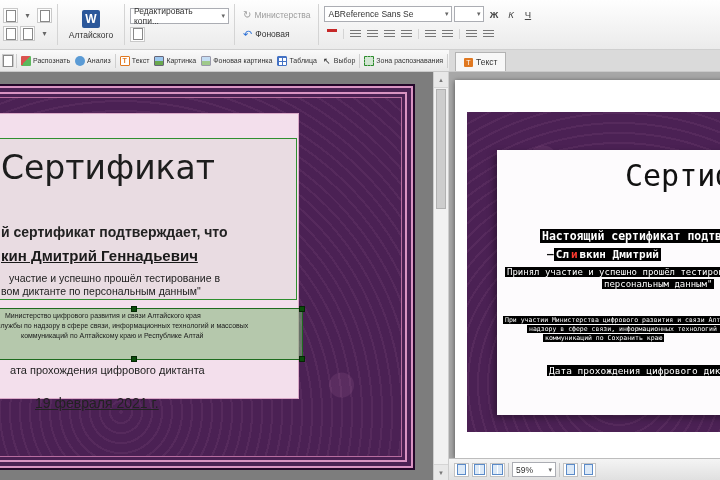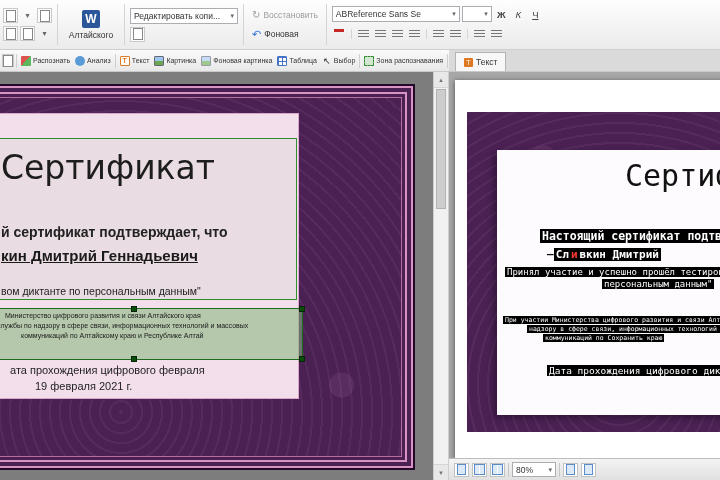--- a/index.html
+++ b/index.html
@@ -88,21 +88,21 @@
           text-decoration:underline;color:#1a1a1a;text-align:right;}
   .o-b1{position:absolute;left:54px;top:158px;font-size:10.5px;color:#222;}
   .o-b2{position:absolute;left:46px;top:171px;font-size:10.5px;color:#222;}
   .zone2{position:absolute;left:4px;top:194px;width:344px;height:52px;
          background:rgba(130,180,120,0.55);border:1px solid #1e6b1e;box-sizing:border-box;}
   .hd{position:absolute;width:4px;height:4px;background:#0b4d0b;border:1px solid #042604;}
   .o-org1{position:absolute;left:50px;top:198px;font-size:7px;color:#1a1a1a;}
   .o-org2{position:absolute;left:42px;top:208px;font-size:7px;color:#1a1a1a;}
   .o-org3{position:absolute;left:66px;top:218px;font-size:7px;color:#1a1a1a;}
   .o-dlabel{position:absolute;left:55px;top:250px;font-size:11px;color:#222;}
-  .o-dvalue{position:absolute;left:80px;top:266px;font-size:11px;color:#222;}
+  .o-dvalue{position:absolute;left:80px;top:281px;font-size:14px;color:#222;text-decoration:underline;}
 
   
   .vscroll{position:absolute;left:433px;top:72px;width:16px;height:408px;background:#f1f1f1;
            border-left:1px solid #cdcdcd;border-right:1px solid #cdcdcd;box-sizing:border-box;}
   .vs-btn{position:absolute;left:0;width:14px;height:15px;display:flex;align-items:center;
           justify-content:center;font-size:6px;color:#777;background:#e8e8e8;}
   .vs-up{top:0;border-bottom:1px solid #d5d5d5;}
   .vs-down{bottom:0;border-top:1px solid #d5d5d5;}
   .vs-thumb{position:absolute;left:2px;top:17px;width:10px;height:120px;background:#cdcdcd;
             border:1px solid #b1b1b1;box-sizing:border-box;}
@@ -166,36 +166,36 @@
     </div>
     <div class="tb-sep"></div>
 
     <div class="save-btn">
       <span class="word-ic">W</span>
       <span>Алтайского</span>
     </div>
     <div class="tb-sep"></div>
 
     <div class="tb-group">
-      <div class="combo" style="width:108px;">
+      <div class="combo" style="width:99px;">
         <span>Редактировать копи...</span>
         <span class="arr">▾</span>
       </div>
       <div class="qa-row">
         <span class="mini-btn">
             <span class="doc-ic"></span>
           </span>
       </div>
     </div>
     <div class="tb-sep"></div>
 
     <div class="tb-group">
       <div class="txt-btn disabled">
         <span class="restore-ic">↻</span>
-        <span>Восстановить</span>
+        <span>Министерства</span>
       </div>
       <div class="txt-btn">
         <span class="undo-ic">↶</span>
         <span>Фоновая</span>
       </div>
     </div>
     <div class="tb-sep"></div>
 
     <div class="tb-group">
       <div class="fmt-row">
@@ -298,33 +298,34 @@
     </div>
   </div>
 
   <div class="left-viewer">
     <div class="cert purple">
       <div class="cert-card">
         <div class="zone1"></div>
         <div class="o-title">Сертификат</div>
         <div class="o-sub">й сертификат подтверждает, что</div>
         <div class="o-name">кин Дмитрий Геннадьевич</div>
+        <div class="o-b1">участие и успешно прошёл тестирование в</div>
         <div class="o-b2">вом диктанте по персональным данным"</div>
         <div class="zone2">
 
           <span class="hd" style="left:50%;top:-3px;"></span>
           <span class="hd" style="right:-3px;top:-3px;"></span>
 
           <span class="hd" style="left:50%;bottom:-3px;"></span>
           <span class="hd" style="right:-3px;bottom:-3px;"></span>
         </div>
         <div class="o-org1">Министерство цифрового развития и связи Алтайского края</div>
         <div class="o-org2">службы по надзору в сфере связи, информационных технологий и массовых</div>
         <div class="o-org3">коммуникаций по Алтайскому краю и Республике Алтай</div>
-        <div class="o-dlabel">ата прохождения цифрового февраля</div>
+        <div class="o-dlabel">ата прохождения цифрового диктанта</div>
         <div class="o-dvalue">19 февраля 2021 г.</div>
       </div>
     </div>
   </div>
 
   <div class="vscroll">
     <div class="vs-btn vs-up">▲</div>
     <div class="vs-thumb"></div>
     <div class="vs-btn vs-down">▼</div>
   </div>
@@ -350,21 +351,21 @@
         <span class="sb-page"></span>
       </span>
     <span class="sb-btn">
         <span class="sb-pages"></span>
       </span>
     <span class="sb-btn">
         <span class="sb-pages"></span>
       </span>
     <span class="sb-sep"></span>
     <div class="combo sb-combo">
-      <span>80%</span>
+      <span>59%</span>
       <span class="arr">▾</span>
     </div>
     <span class="sb-sep"></span>
     <span class="sb-btn">
         <span class="sb-page"></span>
       </span>
     <span class="sb-btn">
         <span class="sb-page"></span>
       </span>
   </div>

